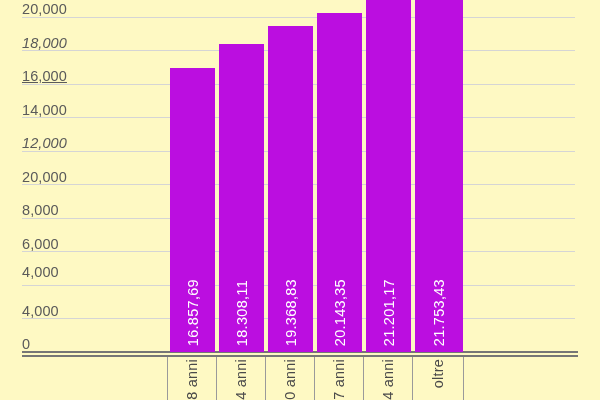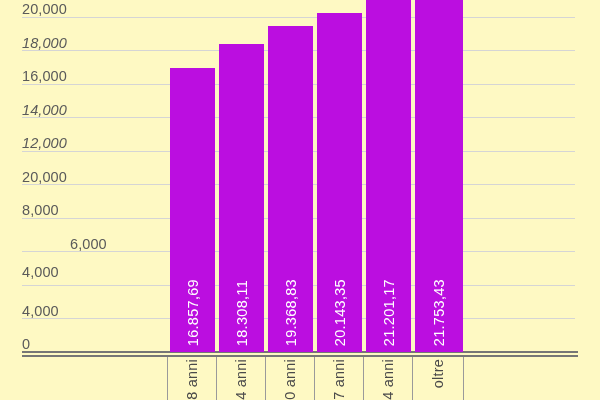--- a/index.html
+++ b/index.html
@@ -138,26 +138,26 @@
     <div class="gridline" style="top:151px;"></div>
     <div class="gridline" style="top:184px;"></div>
     <div class="gridline" style="top:218px;"></div>
     <div class="gridline" style="top:251px;"></div>
     <div class="gridline" style="top:285px;"></div>
     <div class="gridline" style="top:318px;"></div>
     <div class="gridline baseline" style="top:351px;"></div>
 
     <div class="ytick-label" style="top:2px;">20,000</div>
     <div class="ytick-label" style="top:36px;font-style:italic;">18,000</div>
-    <div class="ytick-label" style="top:69px;">16,000</div>
-    <div class="ytick-label" style="top:103px;font-style:italic;">14,000</div>
+    <div class="ytick-label" style="top:69px;text-decoration:underline;">16,000</div>
+    <div class="ytick-label" style="top:103px;">14,000</div>
     <div class="ytick-label" style="top:136px;font-style:italic;">12,000</div>
     <div class="ytick-label" style="top:170px;">20,000</div>
     <div class="ytick-label" style="top:203px;">8,000</div>
-    <div class="ytick-label" style="top:237px;margin-left:48px;">6,000</div>
+    <div class="ytick-label" style="top:237px;">6,000</div>
     <div class="ytick-label" style="top:265px;">4,000</div>
     <div class="ytick-label" style="top:304px;">4,000</div>
     <div class="ytick-label" style="top:337px;">0</div>
 
   </div>
 
   <div class="bars-layer">
 
     <div class="bar" style="left:170px; width:45px; height:284px;">
       <div class="bar-value-wrap">

